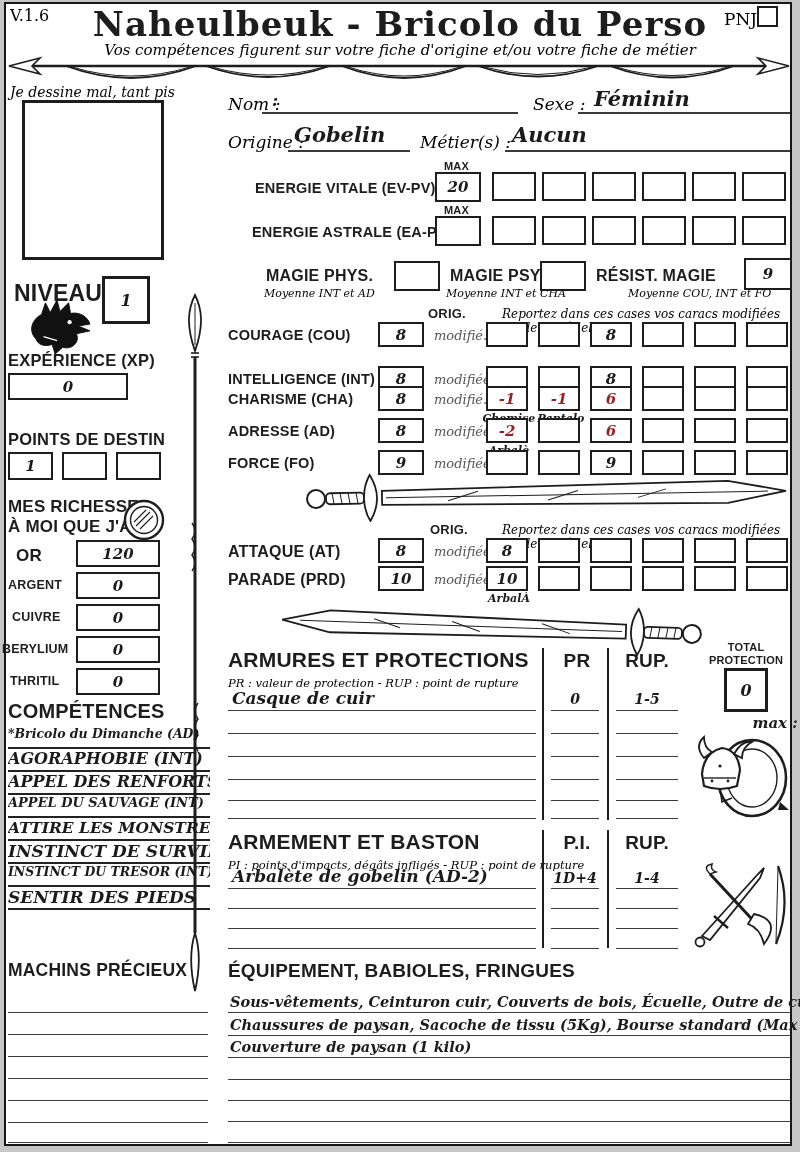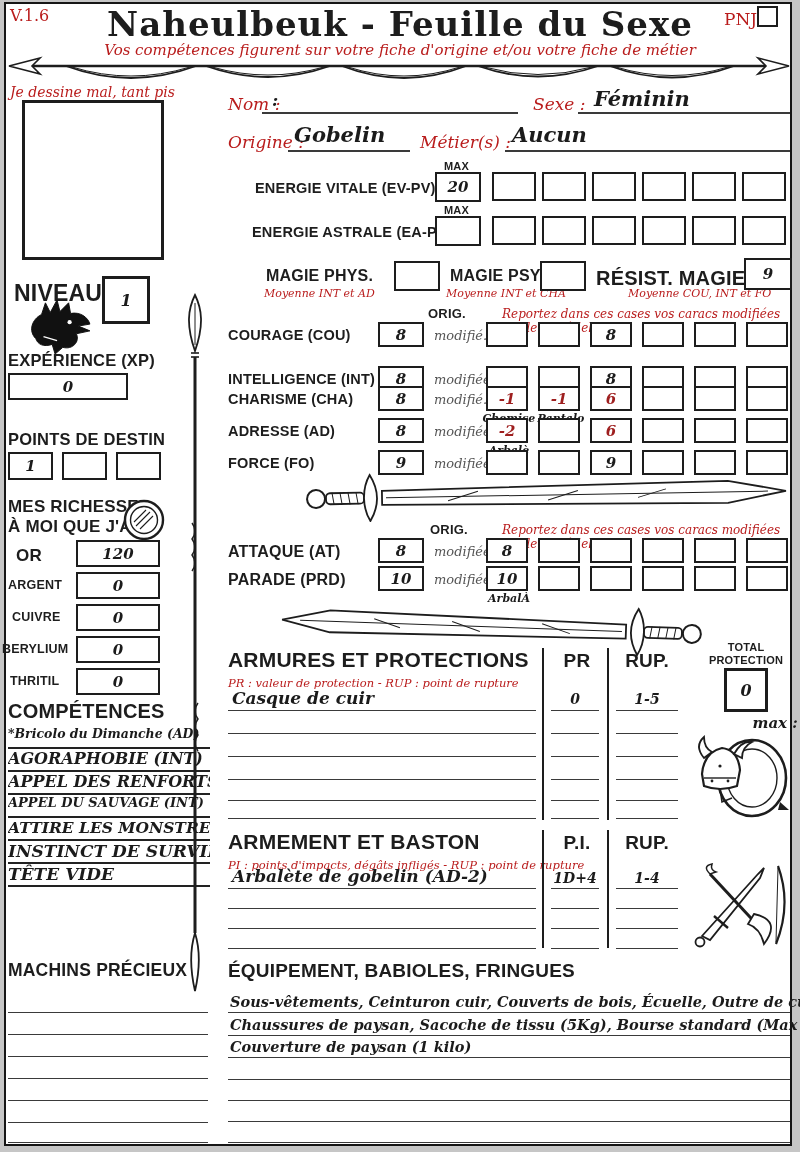--- a/index.html
+++ b/index.html
@@ -2,21 +2,21 @@
 <html style="--ink: #1d1d1d; --ink-red: #9e1f1f; --paper: #ffffff; --backdrop: #c6c6c6;"><head>
 <meta charset="utf-8">
 <style>
   html,body{margin:0;padding:0}
   body{width:800px;height:1152px;position:relative;background:var(--backdrop,#c6c6c6);overflow:hidden;
        font-family:"Liberation Sans",sans-serif;color:var(--ink,#1d1d1d)}
   .sheet{position:absolute;left:4px;top:2px;width:788px;height:1144px;background:var(--paper,#fff);
          border:2px solid #161616;box-sizing:border-box}
   .abs{position:absolute}
   .lbl{font-family:"Liberation Sans",sans-serif;font-weight:bold;color:#1d1d1d;letter-spacing:.2px}
-  .cal{font-family:"DejaVu Serif",serif;font-style:italic;color:#b91c1c}
+  .cal{font-family:"DejaVu Serif",serif;font-style:italic;color:#000000}
   .hand{font-family:"DejaVu Serif",serif;font-style:italic;font-weight:bold;color:#1b1b1b}
   .red{color:var(--ink-red,#9e1f1f)}
   .box{position:absolute;border:2px solid #1d1d1d;background:#fff;display:flex;align-items:center;justify-content:center;box-sizing:border-box}
   .b3{border-width:3px}
   .line{position:absolute;height:0;border-bottom:2px solid #3a3a3a}
   .thin{border-bottom-width:1.5px}
   .vline{position:absolute;width:0;border-left:2px solid #1d1d1d}
   .ctr{text-align:center}
   .title{font-family:"DejaVu Serif",serif;font-weight:bold;font-size:34px;letter-spacing:1px}
   .crow{position:absolute;left:228px;width:564px;height:26px}
@@ -30,21 +30,21 @@
   .ebox{width:44px;height:29px}
   .skitem{border-bottom:2px solid #222;height:21px;overflow:hidden;white-space:nowrap}
   svg{display:block}
 </style>
 </head>
 <body>
 
 <div class="sheet"></div>
 
 <span class="abs cal" style="left:10px;top:6px;font-size:16px;font-style:normal">V.1.6</span>
-<div class="abs title ctr" style="left:90px;top:4px;width:620px">Naheulbeuk - Feuille du Sexe</div>
+<div class="abs title ctr" style="left:90px;top:4px;width:620px">Naheulbeuk - Bricolo du Perso</div>
 <span class="abs cal" style="left:724px;top:9px;font-size:17px;font-style:normal">PNJ</span>
 <div class="abs box" style="left:757px;top:6px;width:21px;height:21px"></div>
 <div class="abs cal ctr" style="left:100px;top:41px;width:600px;font-size:15px">Vos compétences figurent sur votre fiche d'origine et/ou votre fiche de métier</div>
 
 <svg class="abs" style="left:6px;top:54px" width="786" height="34" viewBox="0 0 786 34">
   <line x1="26" y1="12" x2="760" y2="12" stroke="#1d1d1d" stroke-width="2.5"></line>
   <polygon points="3,12 34,4 26,12 34,20" fill="#fff" stroke="#1d1d1d" stroke-width="1.6"></polygon>
   <polygon points="783,12 752,4 760,12 752,20" fill="#fff" stroke="#1d1d1d" stroke-width="1.6"></polygon>
   <path d="M60,12 Q125,36 190,12" fill="none" stroke="#1d1d1d" stroke-width="1.8"></path>
   <path d="M66,13 Q125,31 184,13" fill="none" stroke="#1d1d1d" stroke-width="1"></path>
@@ -122,21 +122,22 @@
 </div>
 
 <span class="abs lbl" style="left:8px;top:700px;font-size:20px">COMPÉTENCES</span>
 <div class="abs" style="left:8px;top:726px;width:202px">
   <div class="skitem hand" style="font-size:12.5px">*Bricolo du Dimanche (AD)</div>
   <div class="skitem hand" style="font-size:16px">AGORAPHOBIE (INT)</div>
   <div class="skitem hand" style="font-size:16px">APPEL DES RENFORTS</div>
   <div class="skitem hand" style="font-size:13px">APPEL DU SAUVAGE (INT)</div>
   <div class="skitem hand" style="font-size:15.5px">ATTIRE LES MONSTRES</div>
   <div class="skitem hand" style="font-size:17px">INSTINCT DE SURVIE</div>
-  <div class="skitem hand" style="font-size:17px">TÊTE VIDE</div>
+  <div class="skitem hand" style="font-size:12.5px">INSTINCT DU TRESOR (INT)</div>
+  <div class="skitem hand" style="font-size:17px">SENTIR DES PIEDS</div>
 </div>
 
 <span class="abs lbl" style="left:8px;top:960px;font-size:17.5px">MACHINS PRÉCIEUX</span>
 <div class="line thin" style="left:8px;top:1012px;width:200px"></div>
 <div class="line thin" style="left:8px;top:1034px;width:200px"></div>
 <div class="line thin" style="left:8px;top:1056px;width:200px"></div>
 <div class="line thin" style="left:8px;top:1078px;width:200px"></div>
 <div class="line thin" style="left:8px;top:1100px;width:200px"></div>
 <div class="line thin" style="left:8px;top:1122px;width:200px"></div>
 <div class="line thin" style="left:8px;top:1142px;width:200px"></div>
@@ -193,21 +194,21 @@
 <span class="abs lbl" style="left:266px;top:267px;font-size:16px">MAGIE PHYS.</span>
 <span class="abs cal" style="left:264px;top:287px;font-size:11px">Moyenne INT et AD</span>
 <div class="abs box" style="left:394px;top:261px;width:46px;height:30px">
   <span class="hand v"></span>
 </div>
 <span class="abs lbl" style="left:450px;top:267px;font-size:16px">MAGIE PSY.</span>
 <span class="abs cal" style="left:446px;top:287px;font-size:11px">Moyenne INT et CHA</span>
 <div class="abs box" style="left:540px;top:261px;width:46px;height:30px">
   <span class="hand v"></span>
 </div>
-<span class="abs lbl" style="left:596px;top:267px;font-size:20px">RÉSIST. MAGIE</span>
+<span class="abs lbl" style="left:596px;top:267px;font-size:16px">RÉSIST. MAGIE</span>
 <span class="abs cal" style="left:628px;top:287px;font-size:11px">Moyenne COU, INT et FO</span>
 <div class="abs box" style="left:744px;top:258px;width:48px;height:32px">
   <span class="hand v">9</span>
 </div>
 
 <span class="abs lbl" style="left:428px;top:306px;font-size:13px">ORIG.</span>
 <span class="abs cal" style="left:502px;top:307px;font-size:12px">Reportez dans ces cases vos caracs modifiées par le matériel</span>
 
 <div class="crow" style="top:322px">
   <span class="lbl clabel">COURAGE (COU)</span>

